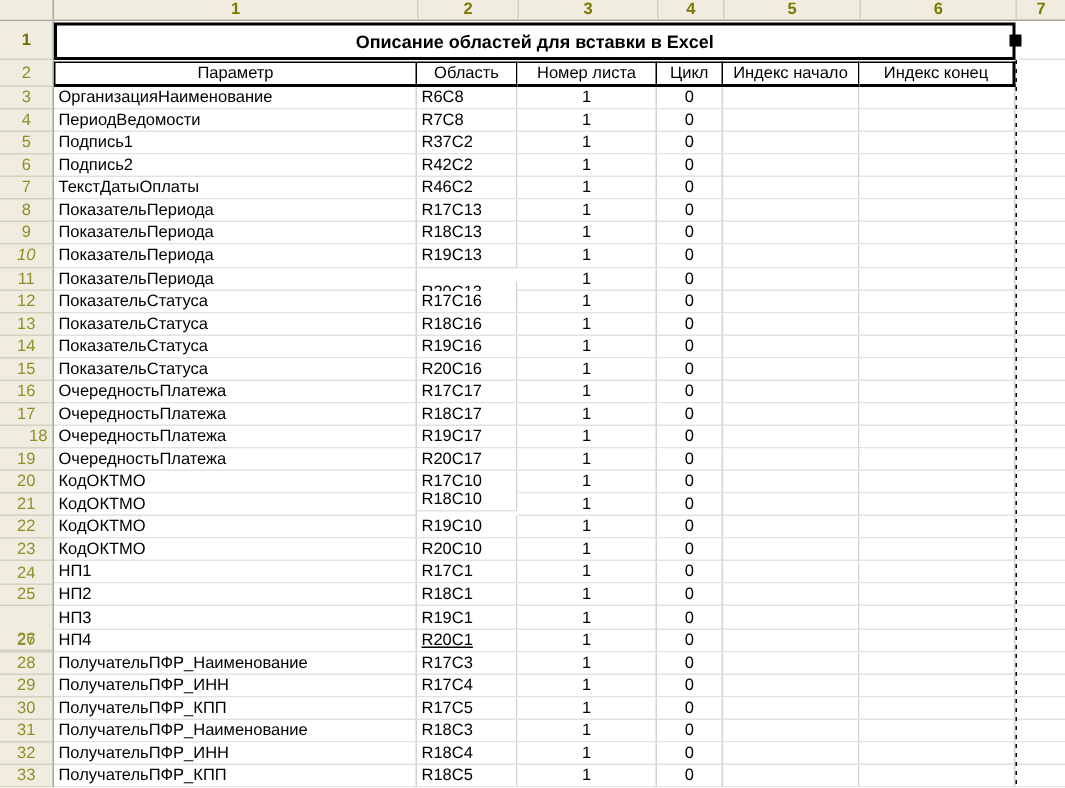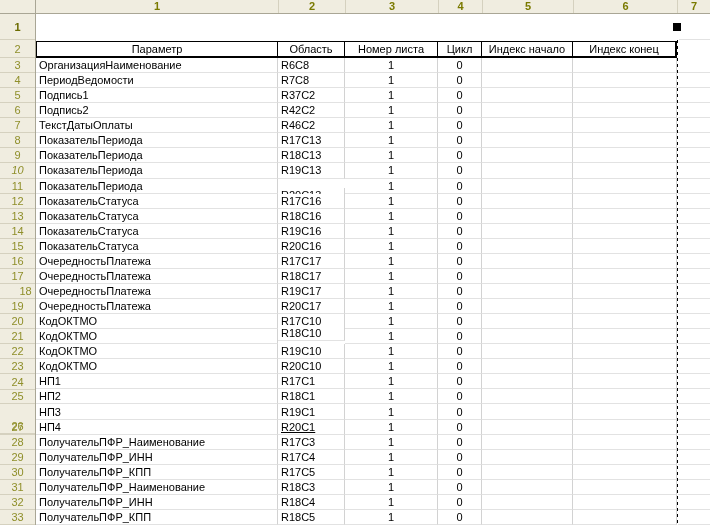--- a/index.html
+++ b/index.html
@@ -347,20 +347,21 @@
       <div class="data-cell left" style="left: 278px; top: 509.935px; width: 67px; height: 15.0645px;">R18C5</div>
       <div class="data-cell center" style="left: 345px; top: 509.935px; width: 93px; height: 15.0645px;">1</div>
       <div class="data-cell center" style="left: 438px; top: 509.935px; width: 44px; height: 15.0645px;">0</div>
       <div class="data-cell left" style="left: 482px; top: 509.935px; width: 91px; height: 15.0645px;"></div>
       <div class="data-cell left" style="left: 573px; top: 509.935px; width: 104px; height: 15.0645px;"></div>
       <div class="data-cell stub" style="left: 678px; top: 509.935px; width: 32px; height: 15.0645px;"></div>
     </div>
 
   <div class="title-row-stub"></div>
 
+  <div class="title-cell">Описание областей для вставки в Excel</div>
   <div class="sel-handle"></div>
 
   <div id="header-cells">
       <div class="hdr-cell first" style="left: 36px; width: 242px;">Параметр</div>
       <div class="hdr-cell" style="left: 278px; width: 67px;">Область</div>
       <div class="hdr-cell" style="left: 345px; width: 93px;">Номер листа</div>
       <div class="hdr-cell" style="left: 438px; width: 44px;">Цикл</div>
       <div class="hdr-cell" style="left: 482px; width: 91px;">Индекс начало</div>
       <div class="hdr-cell" style="left: 573px; width: 104px; border-right-width: 2px;">Индекс конец</div>
     </div>

